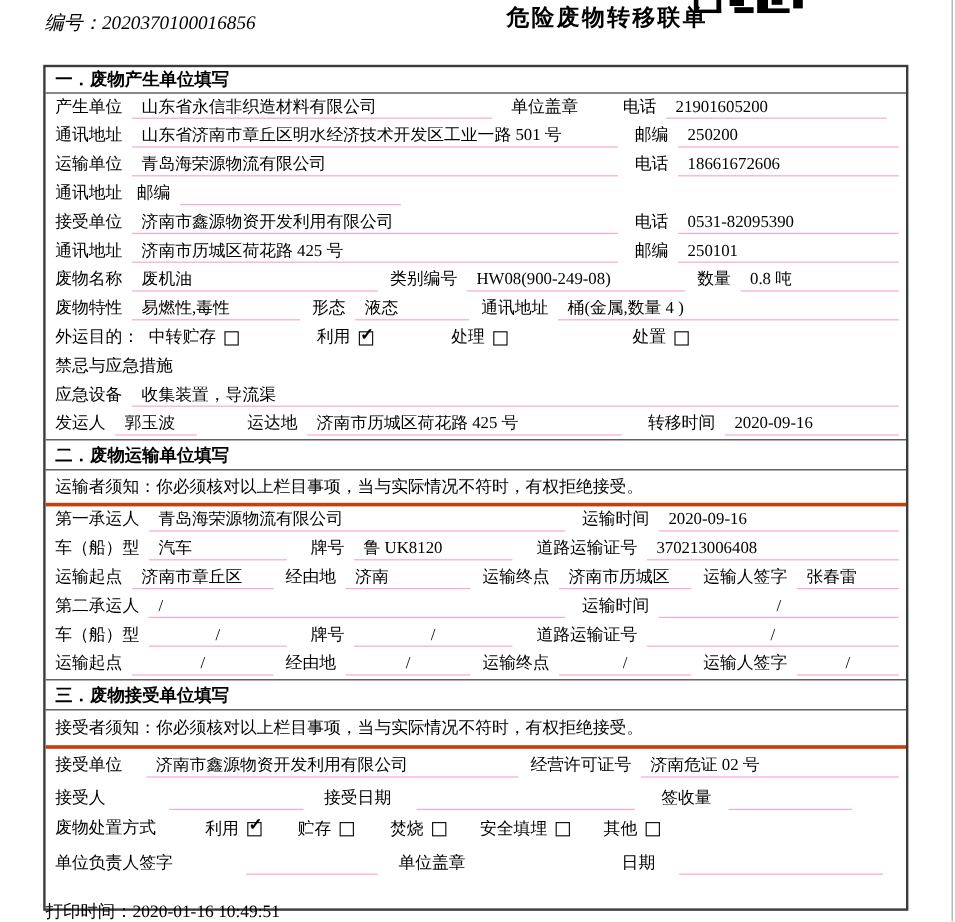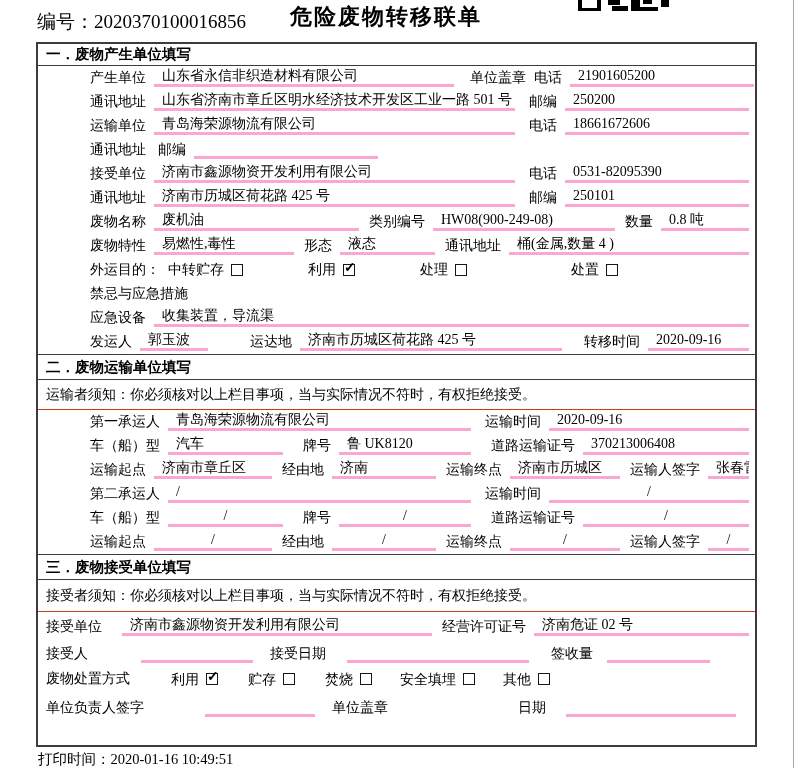--- a/index.html
+++ b/index.html
@@ -5,40 +5,40 @@
   * { margin:0; padding:0; box-sizing:border-box; }
   body { background:#ffffff; }
   .page {
     position:relative; width:796px; height:768px; background:#fff;
     font-family:"Liberation Serif","DejaVu Serif",serif; color:#000;
     overflow:hidden;
   }
   .page-edge { position:absolute; right:2px; top:0; width:1px; height:768px; background:#a9a9a9; }
 
   
-  .serial { position:absolute; left:37px; top:9px; font-size:19px; white-space:nowrap; }
-  .doc-title { position:absolute; left:290px; top:2px; width:300px; text-align:left;
-               font-size:22px; font-weight:bold; letter-spacing:2px; white-space:nowrap; }
+  .serial { position:absolute; left:37px; top:9px; font-size:16px; white-space:nowrap;font-style:italic; }
+  .doc-title { position:absolute; left:290px; top:2px; width:300px; text-align:right;
+               font-size:19px; font-weight:bold; letter-spacing:2px; white-space:nowrap; }
   .qr { position:absolute; left:578px; top:0; }
 
   
-  .form { position:absolute; left:36px; top:42px; width:721px; height:705px;
+  .form { position:absolute; left:36px; top:54px; width:721px; height:705px;
           border:2px solid #3c3c3c; display:flex; flex-direction:column; }
   .sec-h { flex:none; display:flex; align-items:center; padding:0 8px;
            font-size:14.5px; font-weight:bold; border-bottom:1px solid #3c3c3c; }
   .sec-h.bt { border-top:1px solid #3c3c3c; }
   .h22{height:22px} .h26{height:26px} .n30{height:30px} .n32{height:32px}
   .note { flex:none; display:flex; align-items:center; padding:0 8px;
-          font-size:14px; border-bottom:1px solid #c2410c; }
+          font-size:14px; border-bottom:3px solid #c2410c; }
   .row { flex:none; display:flex; align-items:flex-end; padding:0 6px 3px 8px;
          font-size:14px; line-height:1.12; }
-  .rA { height:24px;margin-left:44px; } .rB { height:27px; }
+  .rA { height:24px; } .rB { height:27px; }
   .row-c { align-items:center; padding-bottom:0; }
   .lbl { white-space:nowrap; margin-right:8px; padding-bottom:1px; flex:none; }
-  .v { border-bottom:3px solid #f9a8d4; white-space:nowrap; padding:0 4px 0 8px;
+  .v { border-bottom:1px solid #f9a8d4; white-space:nowrap; padding:0 4px 0 8px;
        margin-right:10px; flex:none; overflow:hidden; }
   .v.c { text-align:center; padding-left:4px; }
   .grow { flex:1 1 auto; }
   .row > :last-child { margin-right:0; }
   .right { margin-left:auto; display:flex; align-items:flex-end; flex:none; }
 
   
   .opt { display:inline-flex; align-items:center; flex:none; white-space:nowrap; }
   .cb { width:12px; height:12px; border:1px solid #161616; margin-left:7px;
         position:relative; flex:none; }

